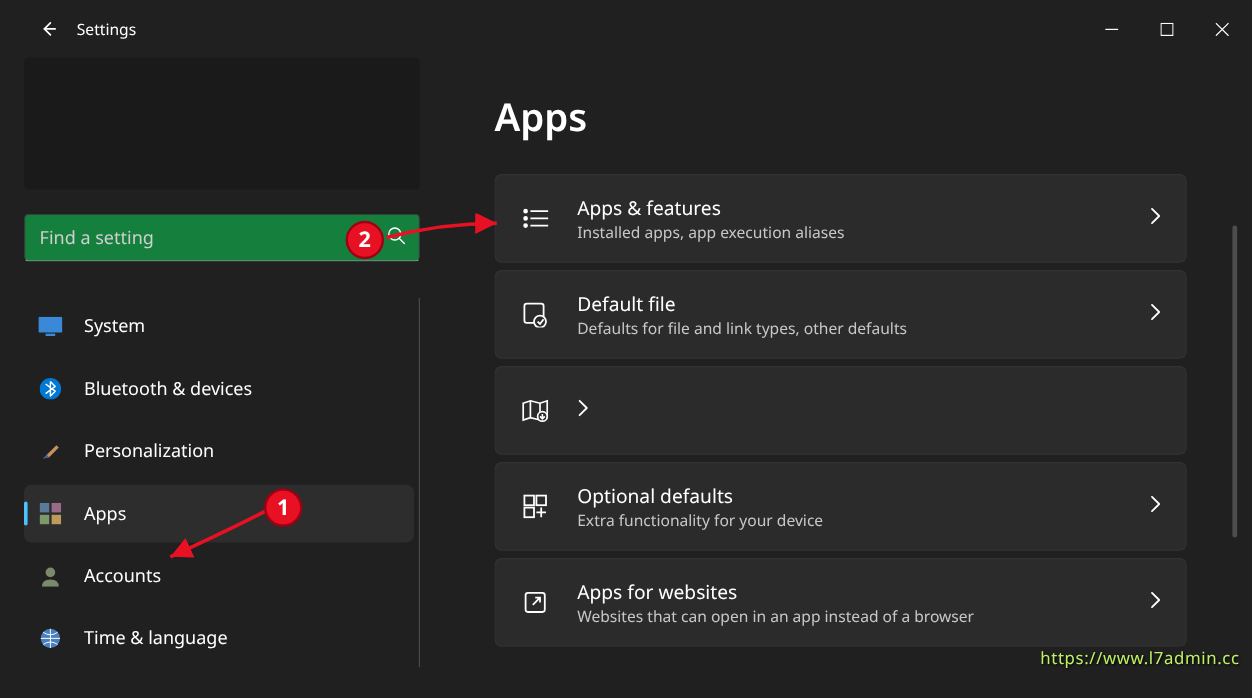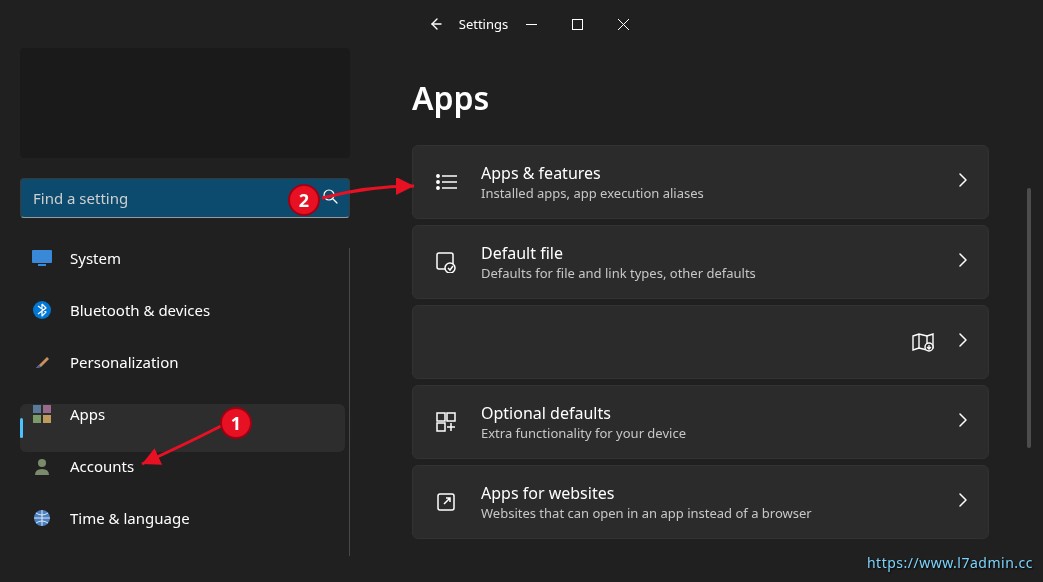--- a/index.html
+++ b/index.html
@@ -8,21 +8,21 @@
     height: 582px;
     background: #202020;
     color: #ffffff;
     overflow: hidden;
     position: relative;
   }
   .titlebar {
     height: 48px;
     display: flex;
     align-items: center;
-    justify-content: center;
+    justify-content: space-between;
   }
   .titlebar-left {
     display: flex;
     align-items: center;
     padding-left: 20px;
   }
   .back-btn {
     width: 40px;
     height: 40px;
     display: flex;
@@ -54,21 +54,21 @@
   .profile-block {
     height: 110px;
     background: #1a1a1a;
     border-radius: 4px;
     margin-bottom: 20px;
   }
   .search-wrap { position: relative; margin-bottom: 30px; }
   .search-input {
     width: 100%;
     height: 40px;
-    background: #0c4a6e;
+    background: #15803d;
     border: 1px solid #3a3a3a;
     border-bottom: 1px solid #9a9a9a;
     border-radius: 4px;
     color: #cfcfcf;
     font-size: 15px;
     padding: 0 40px 0 12px;
     outline: none;
   }
   .search-input::placeholder { color: #cfcfcf; }
   .search-icon {
@@ -83,20 +83,21 @@
     flex: 1;
     overflow: hidden;
   }
   .nav-inner {
     border-right: 1px solid #484848;
     padding-right: 4px;
   }
   .nav-item {
     height: 48px;
     display: flex;
+    align-items: center;
     padding: 0 12px;
     border-radius: 6px;
     cursor: pointer;
     position: relative;
     gap: 18px;
     margin-bottom: 4px;
   }
   .nav-item.selected {
     background: #2d2d2d;
   }
@@ -144,21 +145,20 @@
   .card {
     background: #2b2b2b;
     border: 1px solid #323232;
     border-radius: 6px;
     height: 74px;
     display: flex;
     align-items: center;
     padding: 0 20px;
     cursor: pointer;
     gap: 22px;
-    justify-content: flex-end;
   }
   .card-icon {
     width: 26px;
     height: 26px;
     display: flex;
     align-items: center;
     justify-content: center;
     flex-shrink: 0;
   }
   .card-text { flex: 1; }
@@ -188,24 +188,24 @@
     font-size: 18px;
     display: flex;
     align-items: center;
     justify-content: center;
     border: 2px solid #a00012;
     z-index: 10;
   }
   .arrow-svg { position: absolute; z-index: 9; pointer-events: none; }
   .watermark {
     position: absolute;
-    bottom: 10px;
+    bottom: 24px;
     right: 10px;
     font-size: 14px;
-    color: #7dd3fc;
+    color: #bef264;
     letter-spacing: 0.5px;
     text-shadow: 1px 1px 2px #000;
     z-index: 20;
   }
 </style>
 </head>
 <body>
 
 <div class="titlebar">
   <div class="titlebar-left">

